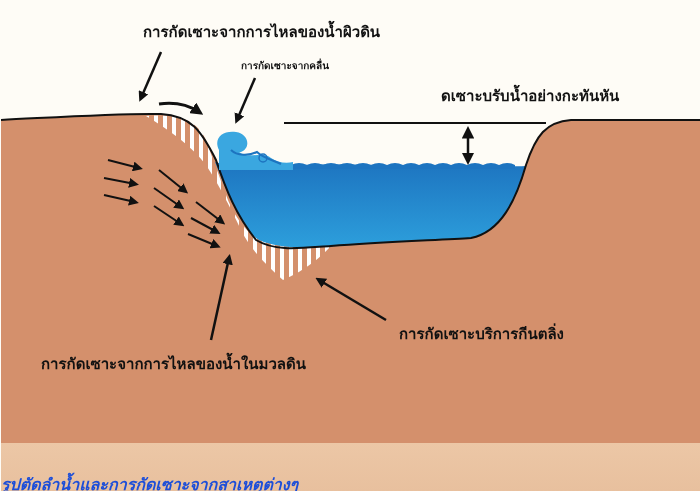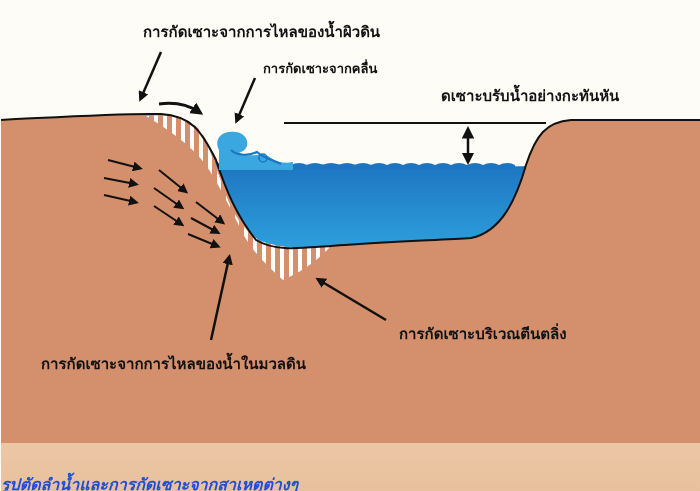--- a/index.html
+++ b/index.html
@@ -11,21 +11,21 @@
     }
     #stage { position: absolute; left: 1px; top: 0; width: 700px; height: 451px; }
     .label {
       position: absolute;
       font-weight: bold;
       color: #111;
       white-space: nowrap;
       font-family: "DejaVu Sans", sans-serif;
     }
     #lbl-surface { left: 142px; top: 20px; font-size: 15px; }
-    #lbl-wave { left: 240px; top: 58px; font-size: 13px; margin-left: 22px; }
+    #lbl-wave { left: 240px; top: 58px; font-size: 10px; }
     #lbl-drop { left: 440px; top: 84px; font-size: 15px; }
     #lbl-toe { left: 398px; top: 322px; font-size: 15px; }
     #lbl-subsurface { left: 40px; top: 352px; font-size: 15px; text-align: right; }
     #caption-bar {
       position: absolute; left: 0; top: 443px; width: 700px; height: 48px;
       background: linear-gradient(#ecc7a6, #e8c09e);
     }
     #caption {
       position: absolute; left: 0; width: 700px; top: 460px;
       text-align: left; font-size: 16px; font-weight: bold; font-style: italic;
@@ -92,18 +92,18 @@
     </g>
 
     <line x1="210" y1="340" x2="228" y2="258" stroke="#111" stroke-width="2.5" marker-end="url(#ahBig)"></line>
 
     <line x1="385" y1="320" x2="318" y2="280" stroke="#111" stroke-width="2.5" marker-end="url(#ahBig)"></line>
   </svg>
 
   <div class="label" id="lbl-surface">การกัดเซาะจากการไหลของน้ำผิวดิน</div>
   <div class="label" id="lbl-wave">การกัดเซาะจากคลื่น</div>
   <div class="label" id="lbl-drop">ดเซาะบรับน้ำอย่างกะทันหัน</div>
-  <div class="label" id="lbl-toe">การกัดเซาะบริเวณตีนตลิ่ง</div>
+  <div class="label" id="lbl-toe">การกัดเซาะบริการกีนตลิ่ง</div>
   <div class="label" id="lbl-subsurface">การกัดเซาะจากการไหลของน้ำในมวลดิน</div>
 
   <div id="caption-bar"></div>
   <div id="caption">รูปตัดลำน้ำและการกัดเซาะจากสาเหตุต่างๆ</div>
 </div>
 
 </body></html>

